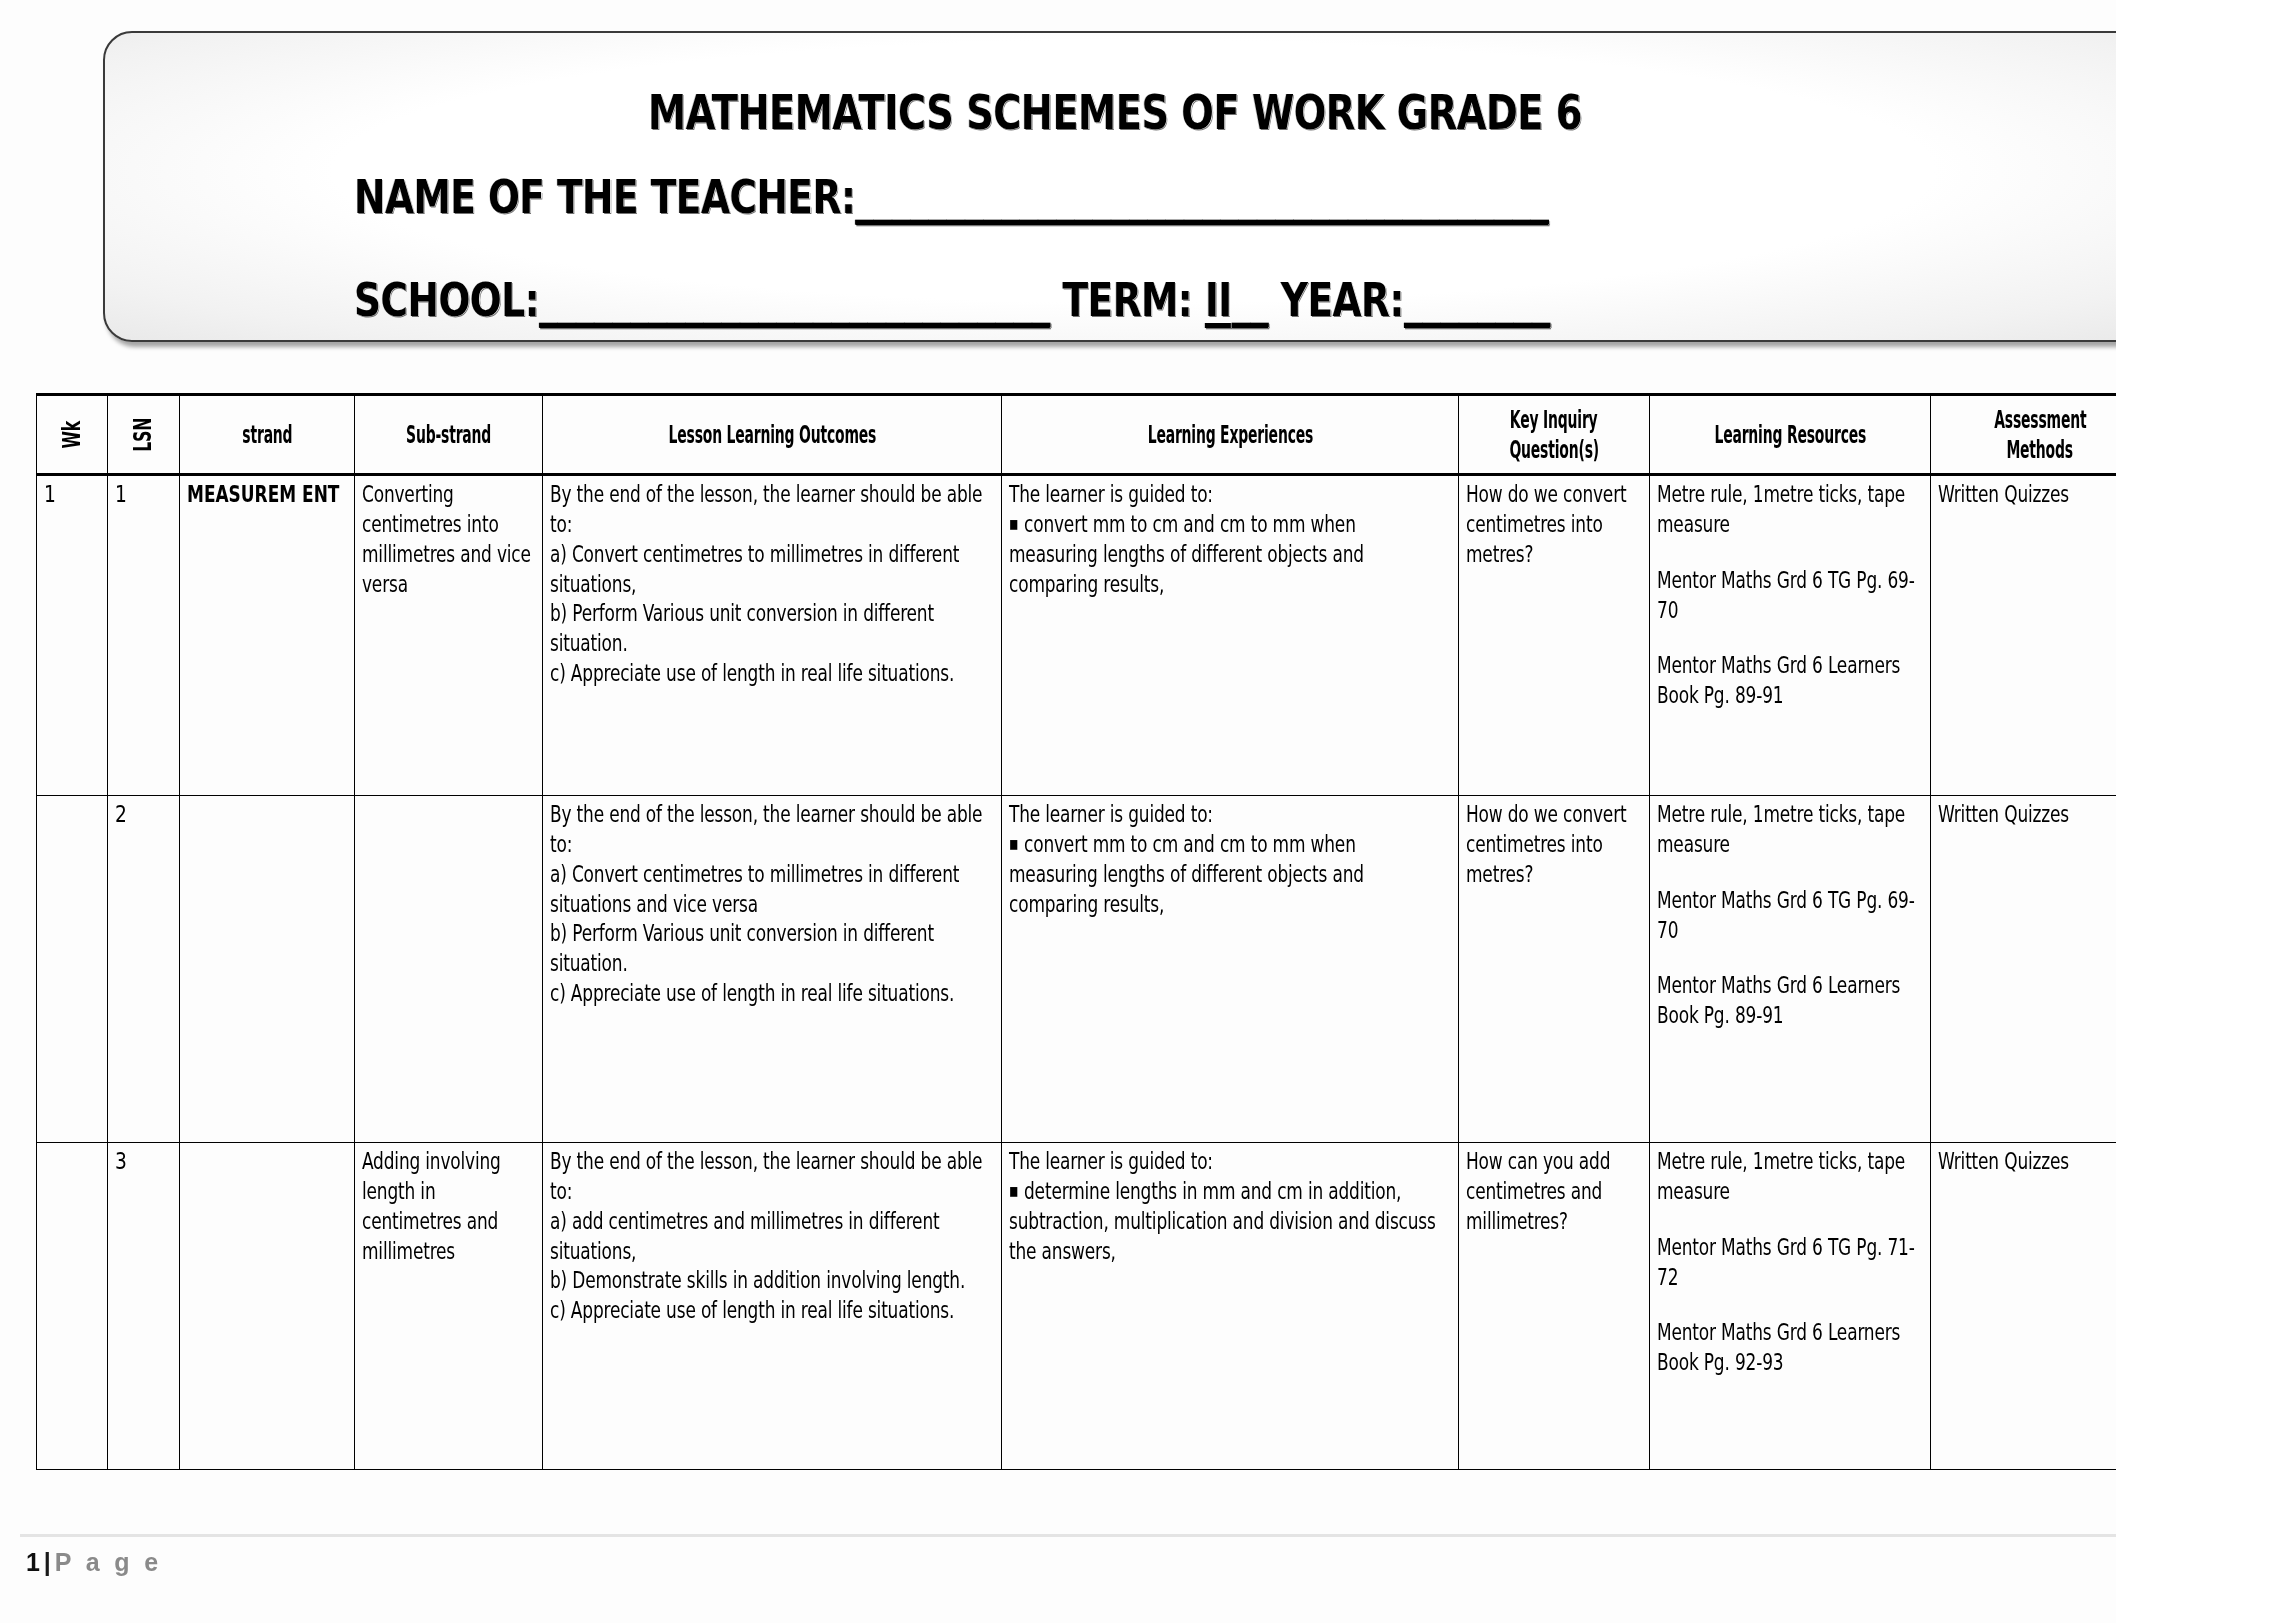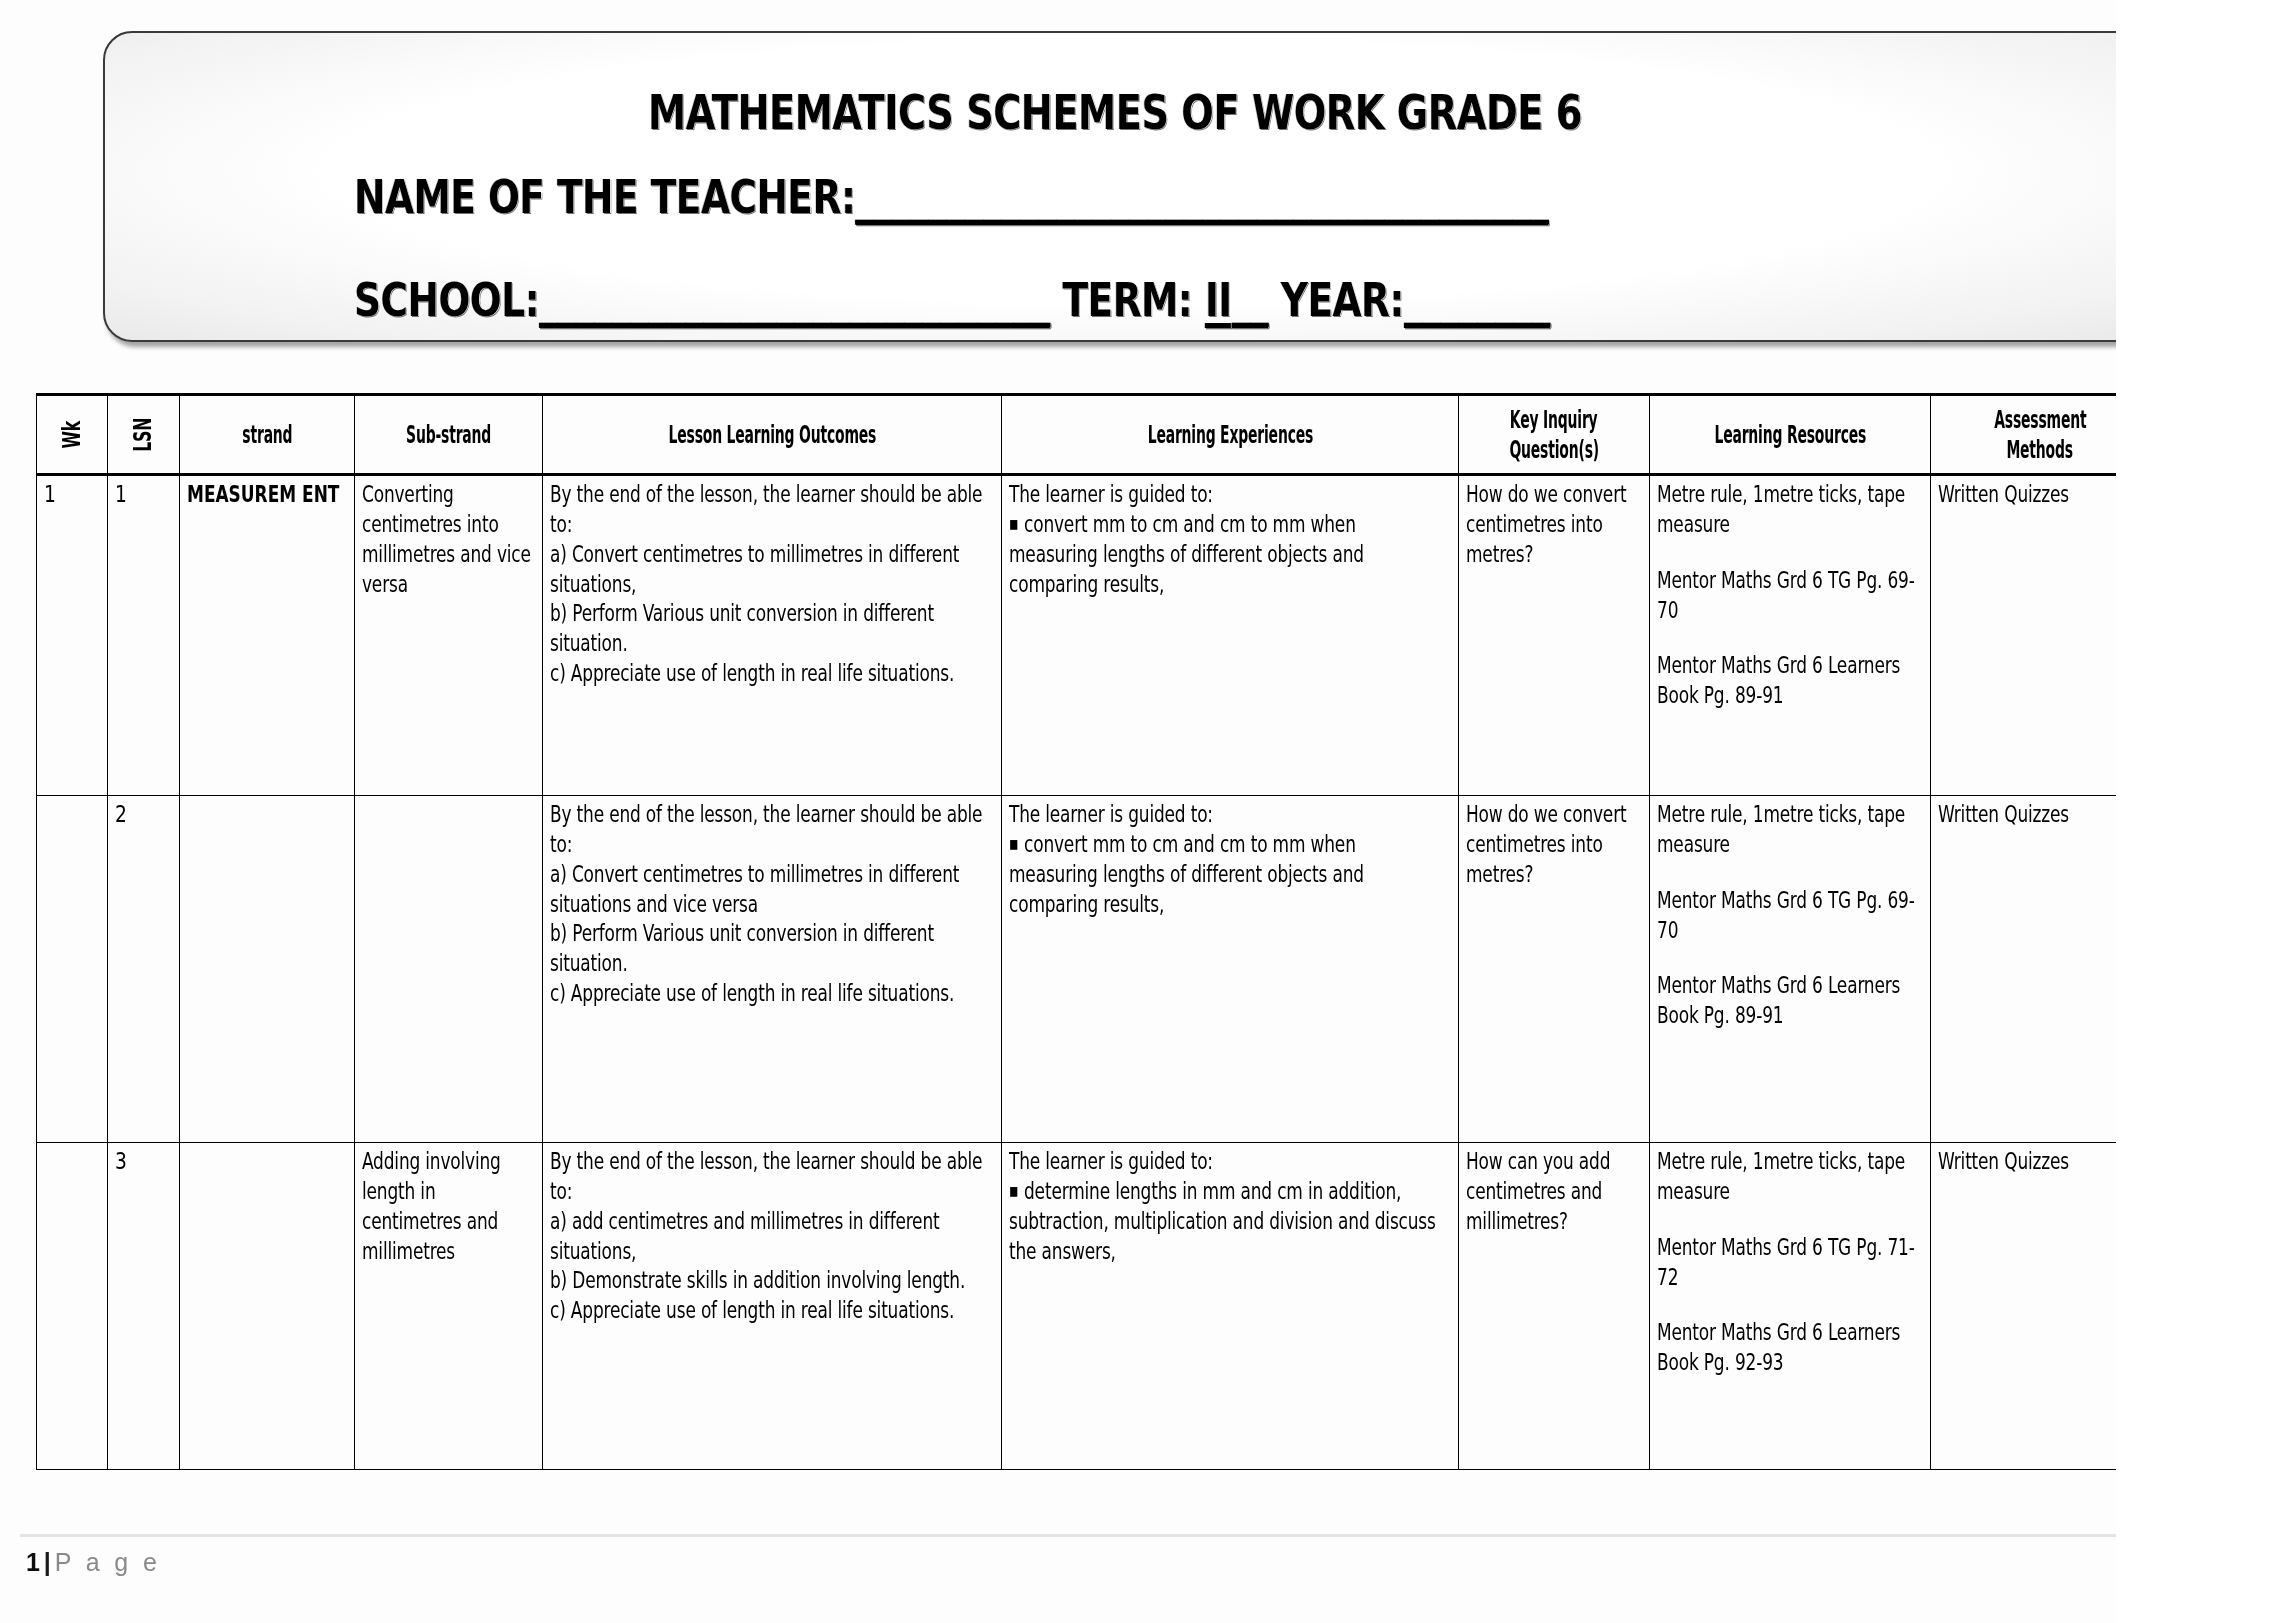--- a/index.html
+++ b/index.html
@@ -160,21 +160,21 @@
   }
   #footer {
     position: absolute;
     left: 26px; top: 1548px;
     font-family: "Liberation Sans", sans-serif;
     font-size: 25px;
     white-space: nowrap;
   }
   #footer .pnum { font-weight: bold; color: #0f0f0f; }
   #footer .bar  { font-weight: bold; color: #1a1a1a; padding: 0 3.9px; }
-  #footer .word { color: #8a8a8a; letter-spacing: 3.9px; }
+  #footer .word { color: #8a8a8a; letter-spacing: 3.9px; font-weight: bold; }
 </style>
 </head>
 <body>
 
 <div id="page">
 
   <div id="header-box">
     <div id="header-inner">
 
       <div id="doc-title" class="disp">MATHEMATICS SCHEMES OF WORK GRADE 6</div>

